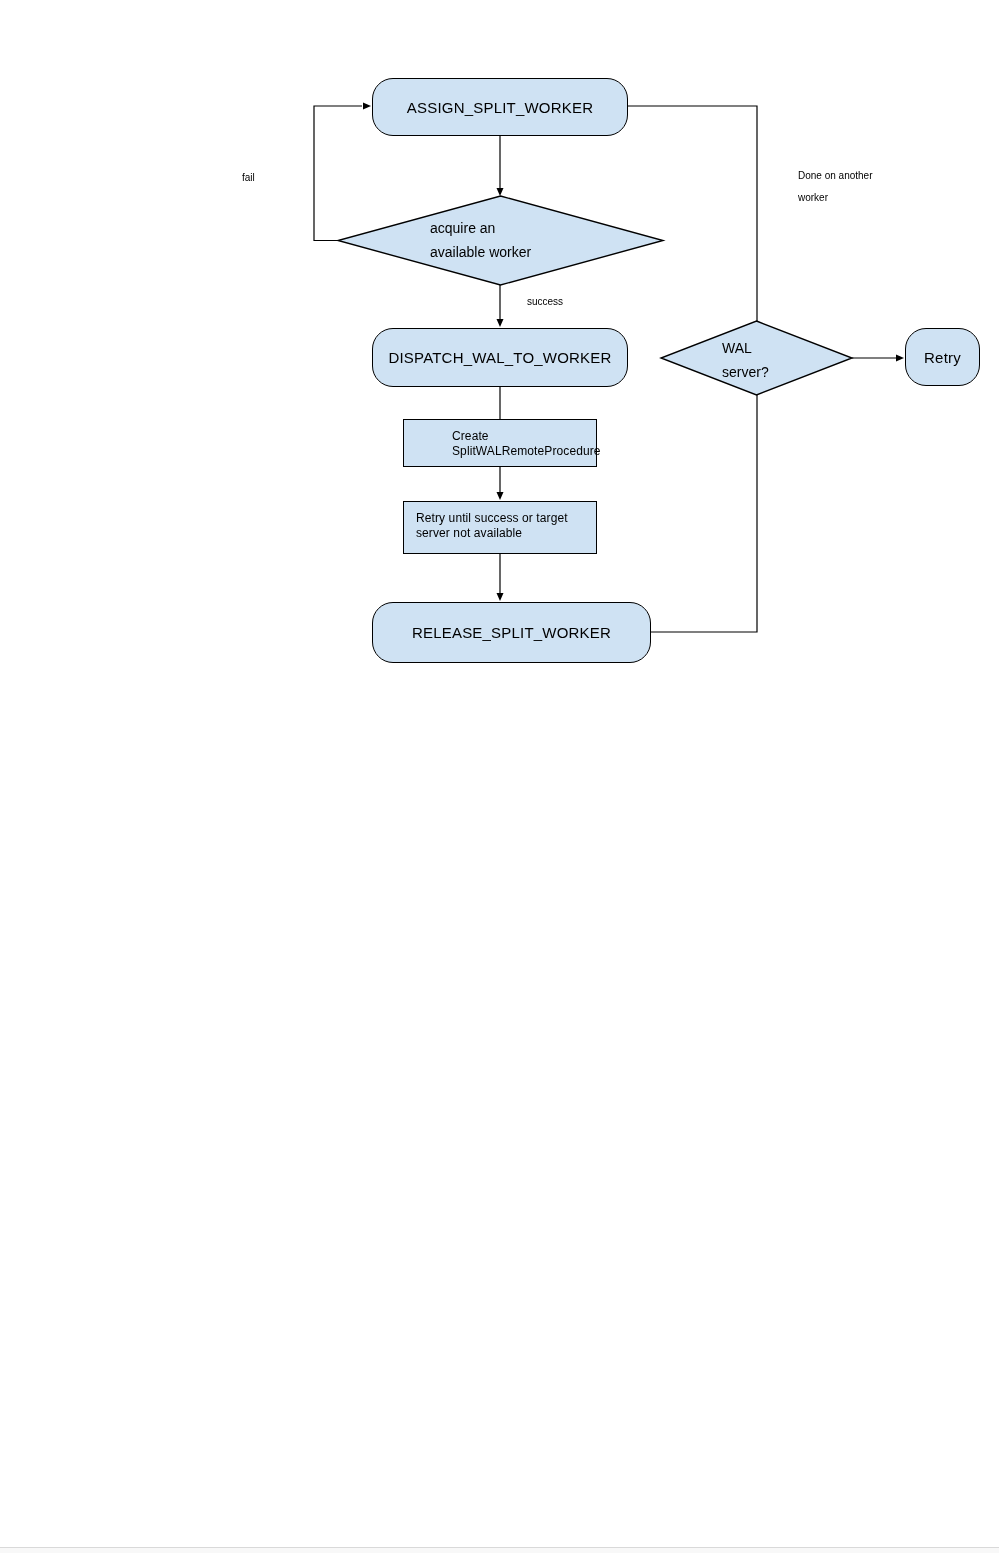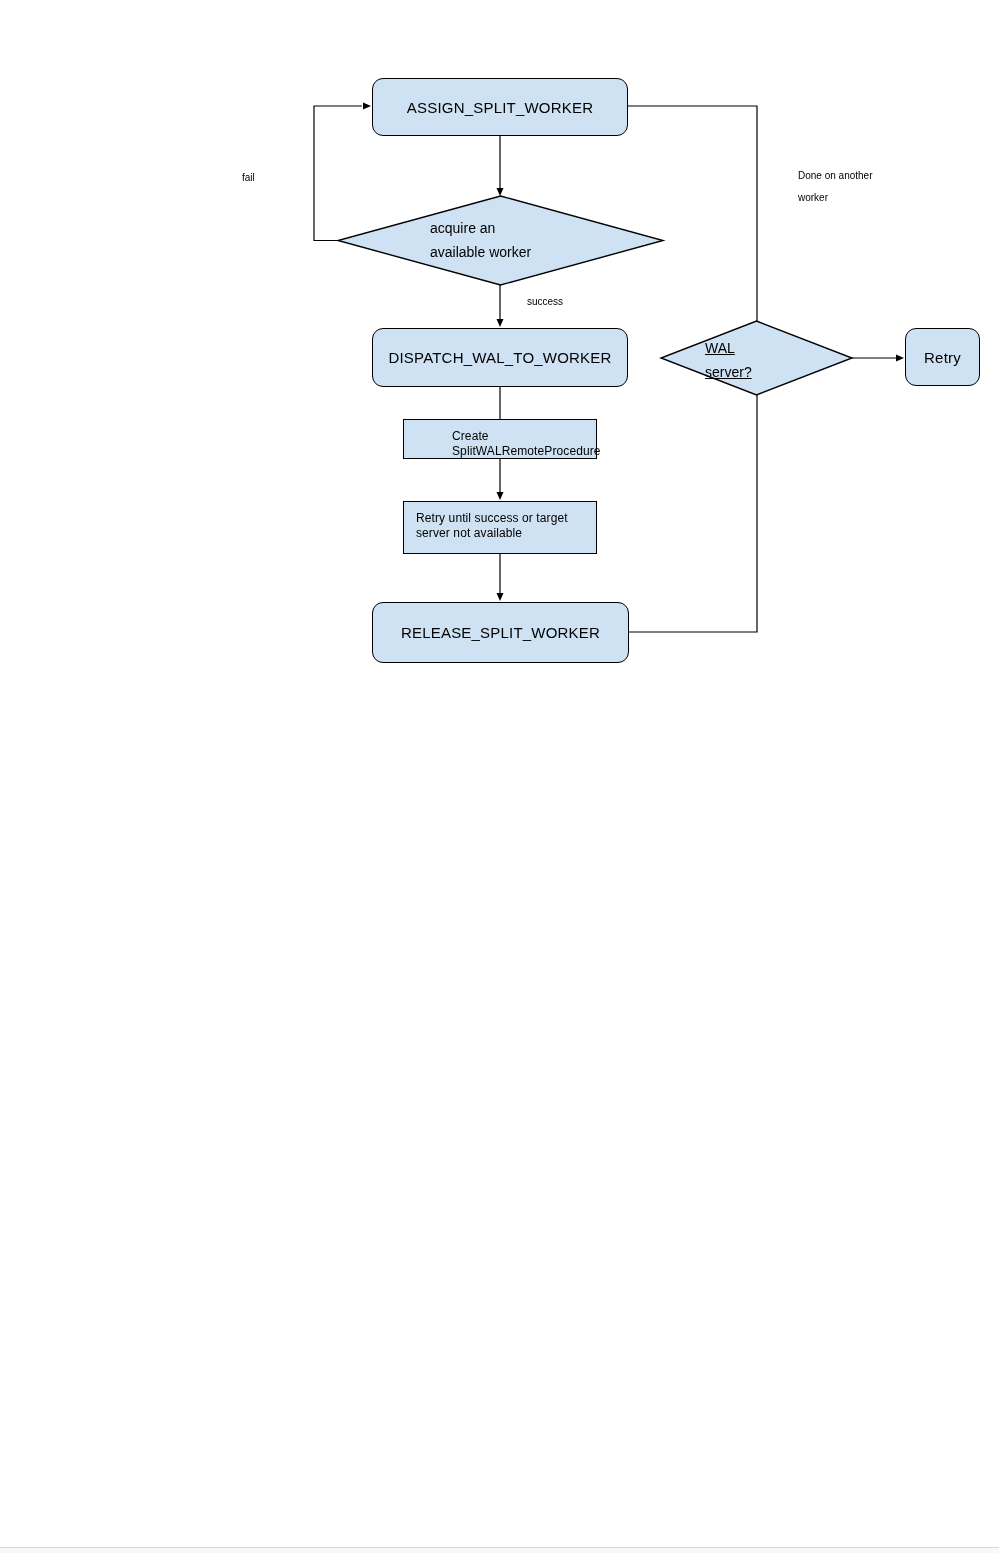--- a/index.html
+++ b/index.html
@@ -44,21 +44,21 @@
     position: absolute;
     background: var(--node-fill);
     border: 1.5px solid var(--shape-border);
     display: flex;
     align-items: center;
     justify-content: center;
     font-size: 15px;
     letter-spacing: 0.2px;
     white-space: nowrap;
   }
-  .node.rounded { border-radius: 11px; }
+  .node.rounded { border-radius: 21px; }
   .node.note {
     display: block;
     font-size: 12px;
     line-height: 15px;
     padding: 9px 0 0 12px;
     letter-spacing: 0.1px;
     border-width: 1.2px;
   }
 
   .diamond-text {
@@ -117,44 +117,44 @@
   </svg>
 
   <div class="node rounded" style="left:372px; top:78px; width:256px; height:58px;">
     <span>ASSIGN_SPLIT_WORKER</span>
   </div>
 
   <div class="node rounded" style="left:372px; top:328px; width:256px; height:59px;align-items:center;">
     <span>DISPATCH_WAL_TO_WORKER</span>
   </div>
 
-  <div class="node note" style="left:403px; top:419px; width:194px; height:40px;padding-left:48px;">
+  <div class="node note" style="left:403px; top:419px; width:194px; height:48px;padding-left:48px;">
     <div>Create</div>
     <div>SplitWALRemoteProcedure</div>
   </div>
 
   <div class="node note" style="left:403px; top:501px; width:194px; height:53px;">
     <div>Retry until success or target</div>
     <div>server not available</div>
   </div>
 
-  <div class="node rounded" style="left:372px; top:602px; width:257px; height:61px;">
+  <div class="node rounded" style="left:372px; top:602px; width:279px; height:61px;">
     <span>RELEASE_SPLIT_WORKER</span>
   </div>
 
   <div class="node rounded" style="left:905px; top:328px; width:75px; height:58px;">
     <span>Retry</span>
   </div>
 
   <div class="diamond-text" style="left:430px; top:216px;">
     <div>acquire an</div>
     <div>available worker</div>
   </div>
 
-  <div class="diamond-text" style="left:705px; top:336px;text-decoration:underline;">
+  <div class="diamond-text" style="left:722px; top:336px;">
     <div>WAL</div>
     <div>server?</div>
   </div>
 
   <div class="edge-label" style="left:242px; top:167px;">fail</div>
 
   <div class="edge-label" style="left:527px; top:291px;">success</div>
 
   <div class="edge-label" style="left:798px; top:165px;">
     <div>Done on another</div>

